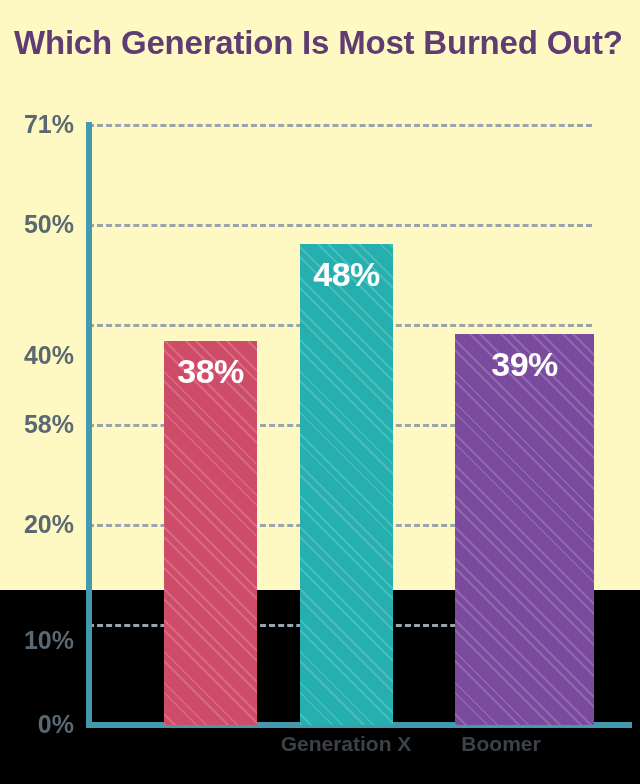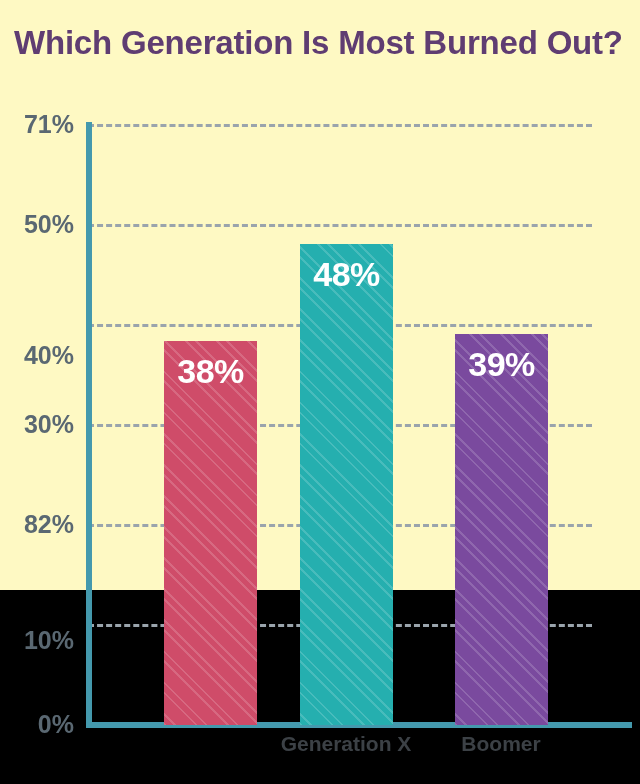--- a/index.html
+++ b/index.html
@@ -160,38 +160,38 @@
       <div class="gridline" style="top:524px;"></div>
       <div class="gridline" style="top:624px;"></div>
     </div>
 
     <div class="axis-y"></div>
     <div class="axis-x"></div>
 
     <div class="ytick" style="top:111px;">71%</div>
     <div class="ytick" style="top:211px;">50%</div>
     <div class="ytick" style="top:318px;margin-top:24px;">40%</div>
-    <div class="ytick" style="top:411px;">30%</div>
-    <div class="ytick" style="top:511px;">82%</div>
+    <div class="ytick" style="top:411px;">58%</div>
+    <div class="ytick" style="top:511px;">20%</div>
     <div class="ytick" style="top:627px;">10%</div>
     <div class="ytick" style="top:711px;">0%</div>
 
     <div class="bars-layer">
 
       <div class="bar" style="left:148px; height:384px; background:#CF4C69;margin-left:16px;">
         <div class="bar-texture"></div>
         <div class="bar-value">38%</div>
       </div>
 
       <div class="bar" style="left:300px; height:481px; background:#25AFAF;">
         <div class="bar-texture"></div>
         <div class="bar-value">48%</div>
       </div>
 
-      <div class="bar" style="left:455px; height:391px; background:#7A4A9E;">
+      <div class="bar" style="left:455px; height:391px; background:#7A4A9E;padding-left:46px;">
         <div class="bar-texture"></div>
         <div class="bar-value">39%</div>
       </div>
 
     </div>
 
     <div class="xtick" style="left:256px;">Generation X</div>
     <div class="xtick" style="left:411px;">Boomer</div>
 
   </div>

